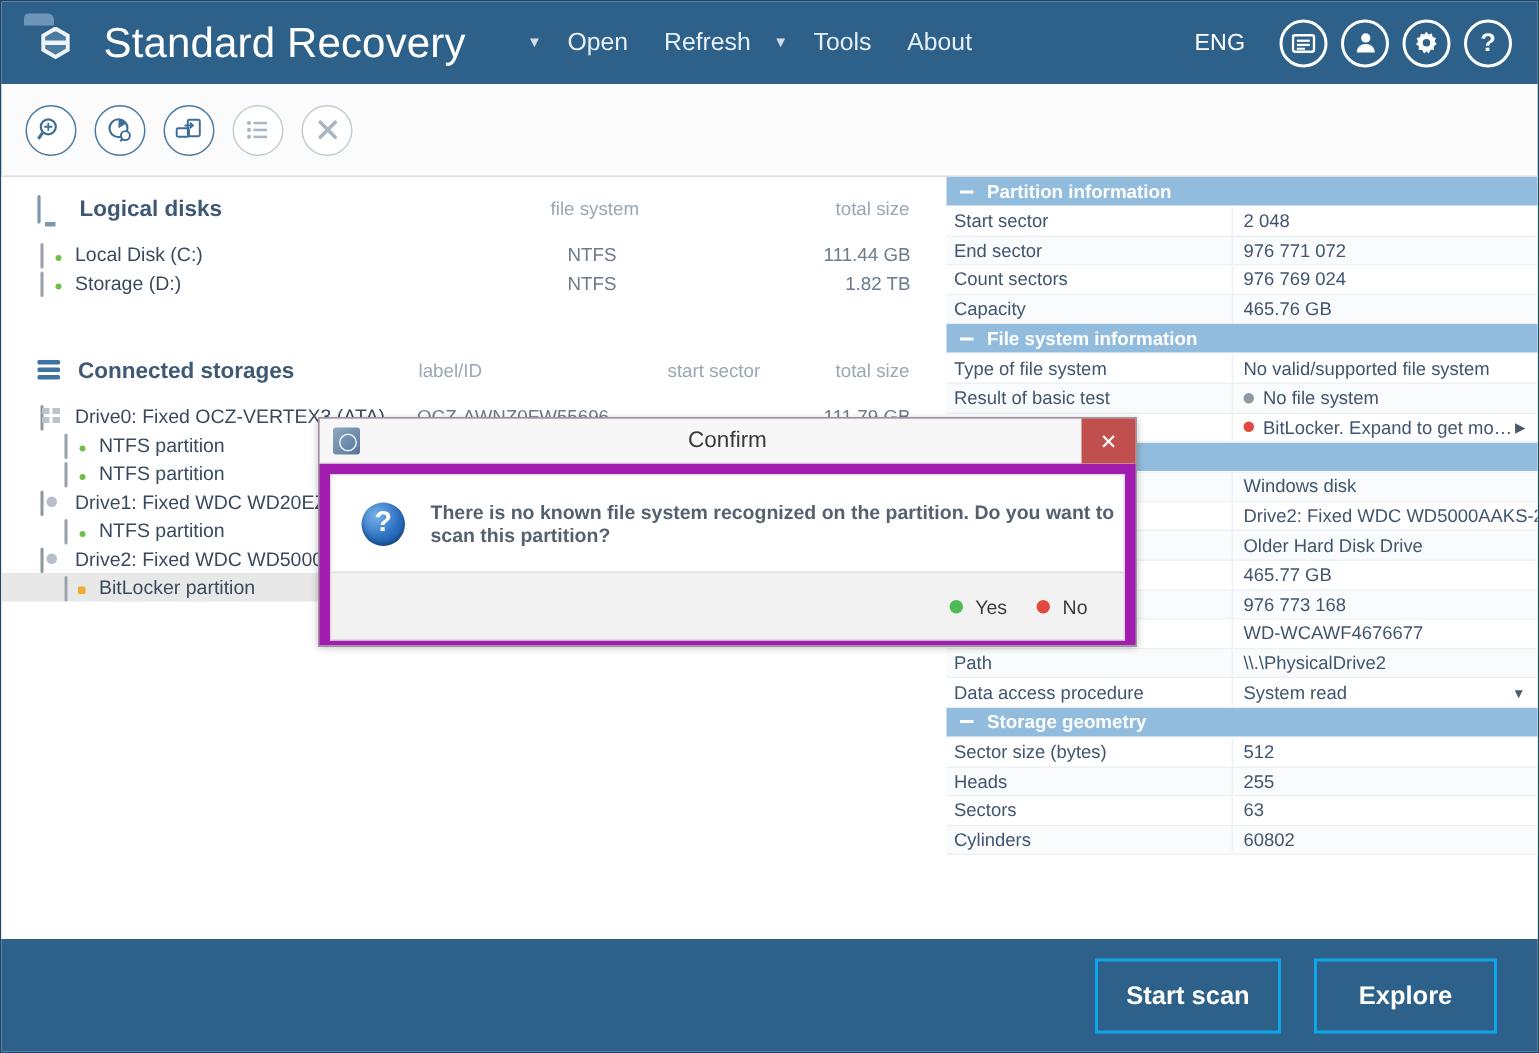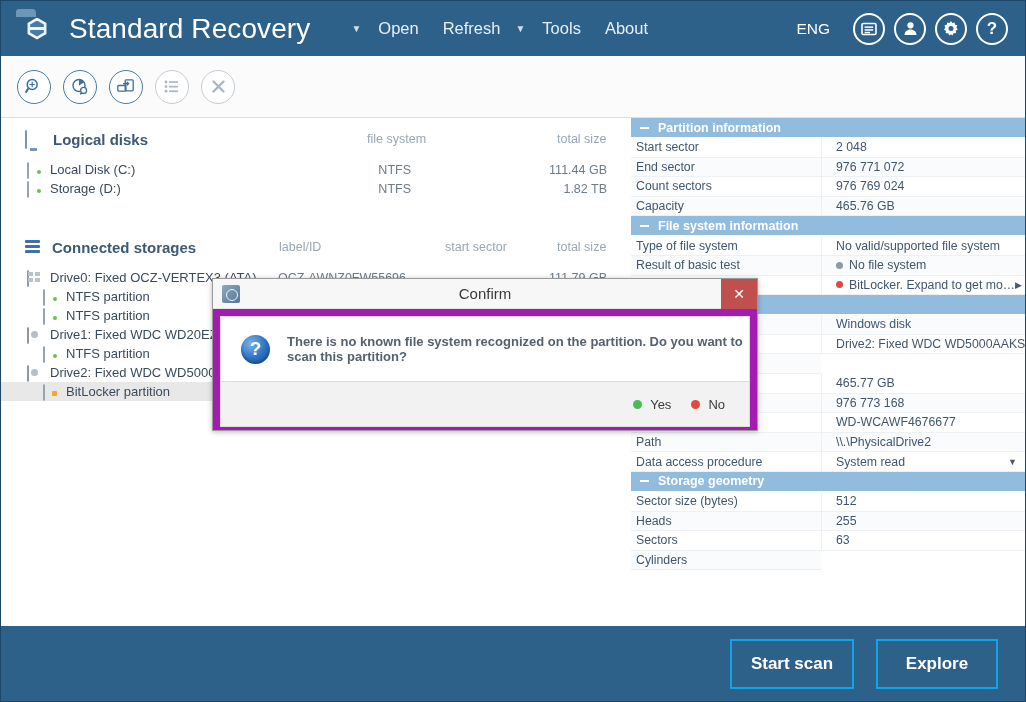--- a/index.html
+++ b/index.html
@@ -136,21 +136,21 @@
   }
   .grp-head .minus {
     display: inline-block; width: 9px; height: 2px; background: #fff; margin-right: 9px;
   }
   .kv { display: flex; height: 19.6px; font-size: 12.3px; color: #41566e; }
   .kv .k {
     width: 190px; padding-left: 5px; display: flex; align-items: center;
     border-bottom: 1px solid #eef1f4; background: #fff;
   }
   .kv .v {
-    flex: 1; padding-left: 14px; display: flex; align-items: center;
+    flex: 1; padding-left: 7px; display: flex; align-items: center;
     border-left: 1px solid #eef1f4; border-bottom: 1px solid #eef1f4;
     background: #fff; color: #41566e; overflow: hidden; white-space: nowrap;
   }
   .kv.alt .k, .kv.alt .v { background: #fafbfc; }
   .dot { width:7px; height:7px; border-radius:50%; margin-right:6px; flex:0 0 auto; }
   .arw { margin-left:auto; margin-right:8px; font-size:9px; color:#4a5a6a; }
   .blank-blue { height: 20px; background: #92bcdd; border-bottom:1px solid #fff;}
 
   
   .bottombar {
@@ -423,20 +423,21 @@
       <div class="kv alt">
         <div class="k"></div>
         <div class="v">Windows disk</div>
       </div>
       <div class="kv">
         <div class="k"></div>
         <div class="v">Drive2: Fixed WDC WD5000AAKS-22V</div>
       </div>
       <div class="kv alt">
         <div class="k"></div>
+        <div class="v">Older Hard Disk Drive</div>
       </div>
       <div class="kv">
         <div class="k"></div>
         <div class="v">465.77 GB</div>
       </div>
       <div class="kv alt">
         <div class="k"></div>
         <div class="v">976 773 168</div>
       </div>
       <div class="kv">
@@ -466,20 +467,21 @@
       <div class="kv alt">
         <div class="k">Heads</div>
         <div class="v">255</div>
       </div>
       <div class="kv">
         <div class="k">Sectors</div>
         <div class="v">63</div>
       </div>
       <div class="kv alt">
         <div class="k">Cylinders</div>
+        <div class="v">60802</div>
       </div>
     </div>
   </div>
 
   <div class="modal">
     <div class="modal-title">
       <span class="modal-ico"></span>
       <span class="ttl">Confirm</span>
       <span class="modal-close">✕</span>
     </div>

